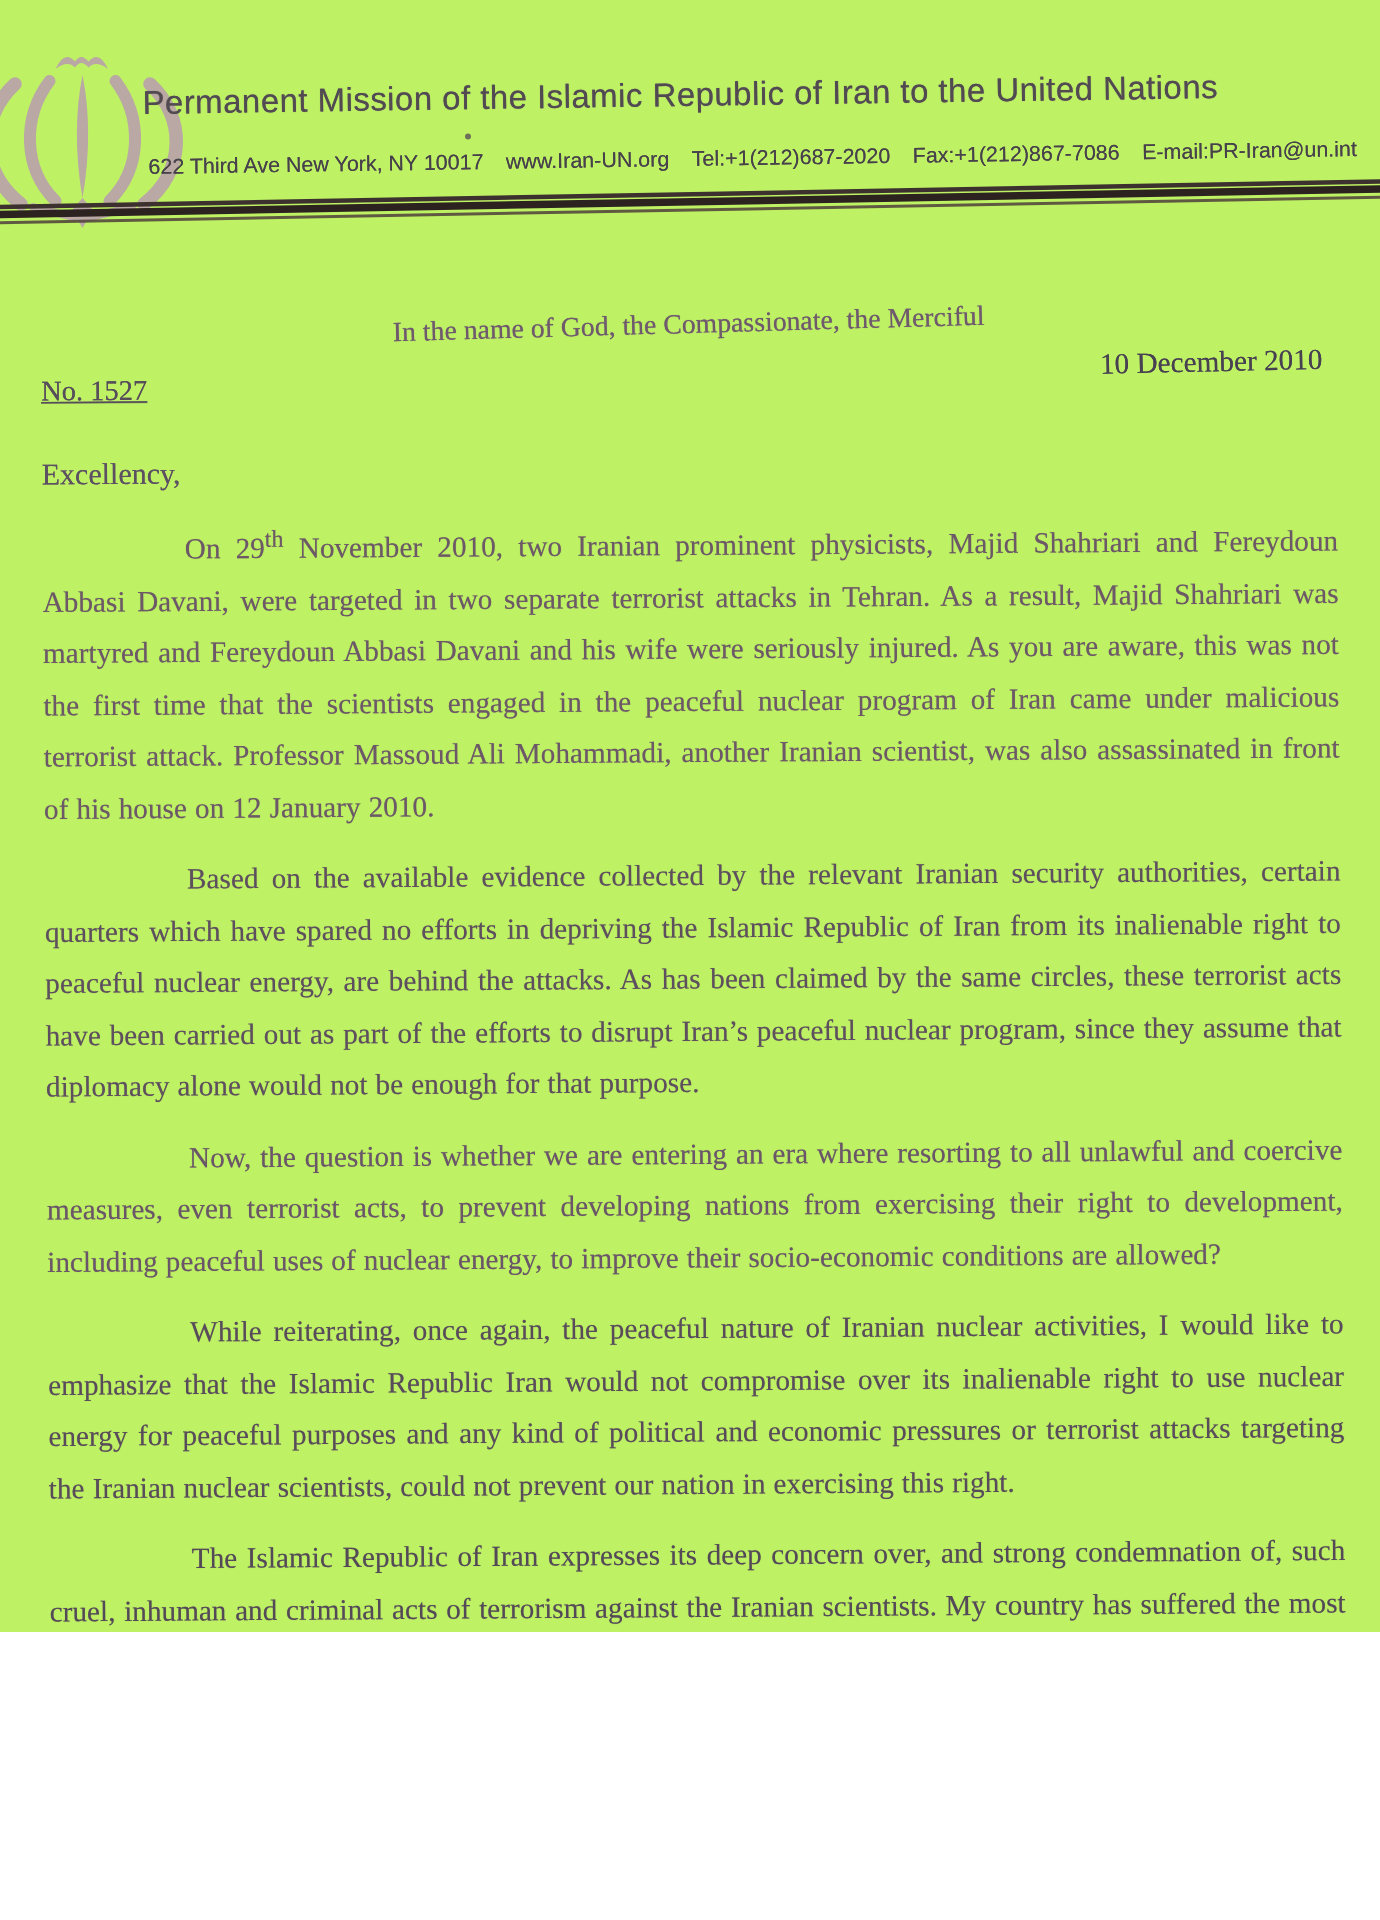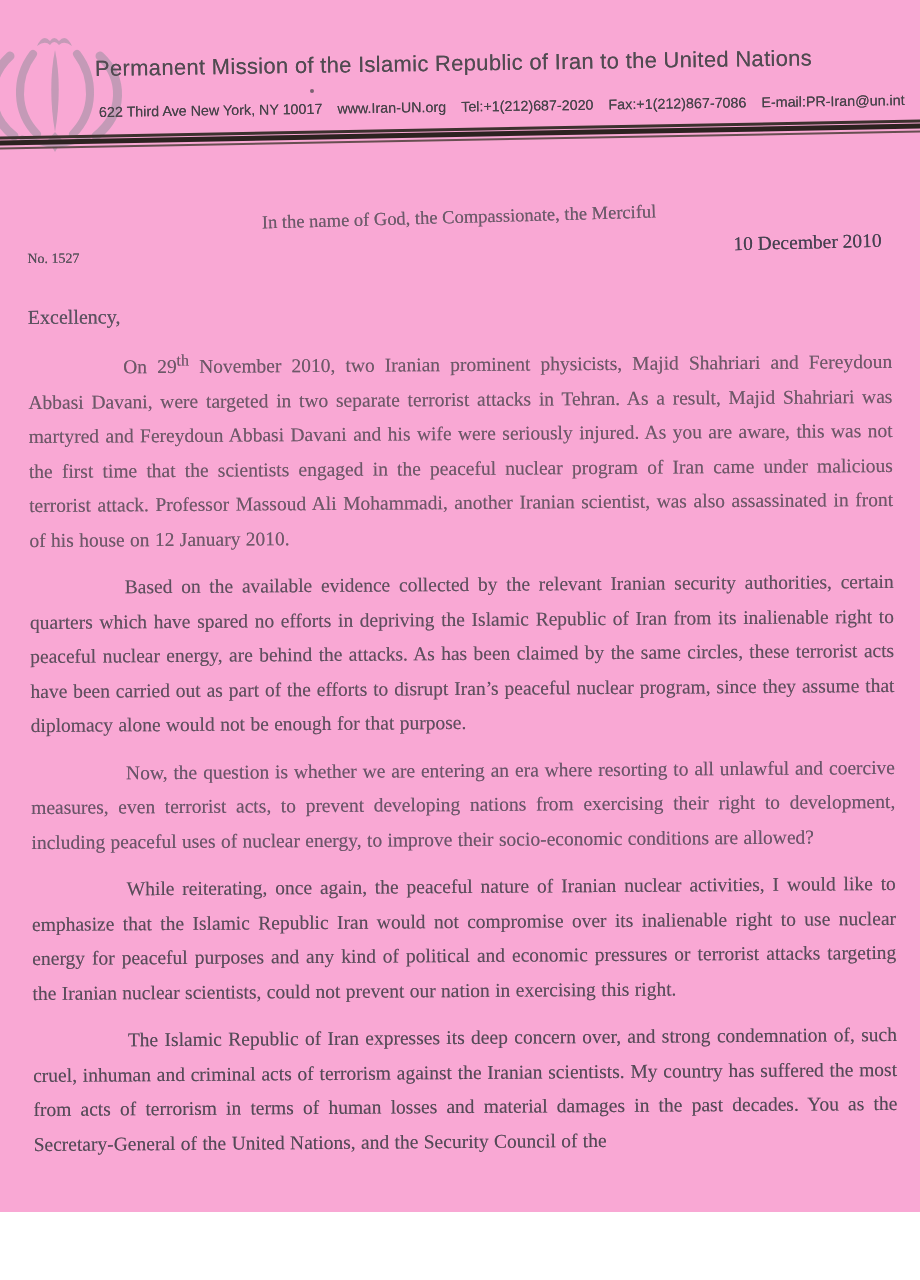--- a/index.html
+++ b/index.html
@@ -1,20 +1,20 @@
 <!DOCTYPE html>
 <html><head>
 <meta charset="utf-8">
 <style>
   html, body { margin: 0; padding: 0; background: #ffffff; }
   .page {
     position: relative;
     width: 920px;
-    height: 1212px;
-    background: #f9a8d4;
+    height: 1088px;
+    background: #bef264;
     overflow: hidden;
     font-family: "Liberation Serif", serif;
   }
 
   
   .emblem {
     position: absolute;
     left: -20px;
     top: 32px;
     width: 150px;
@@ -89,23 +89,24 @@
     transform: rotate(-1.2deg);
     text-shadow: 0 0 0.5px #7d6a7a;
   }
   .meta-row {
     margin-top: 20px;
     display: flex;
     justify-content: space-between;
     align-items: flex-start;
   }
   .ref-number {
-    font-size: 14px;
+    font-size: 19px;
     color: #564e59;
     text-shadow: 0 0 0.4px #665c66;
+    text-decoration: underline;
   }
   .letter-date {
     font-size: 19.5px;
     color: #474150;
     margin-right: 10px;
     transform: translateY(-14px) rotate(-0.9deg);
     text-shadow: 0 0 0.4px #575063;
   }
   .salutation {
     margin-top: 33px;

